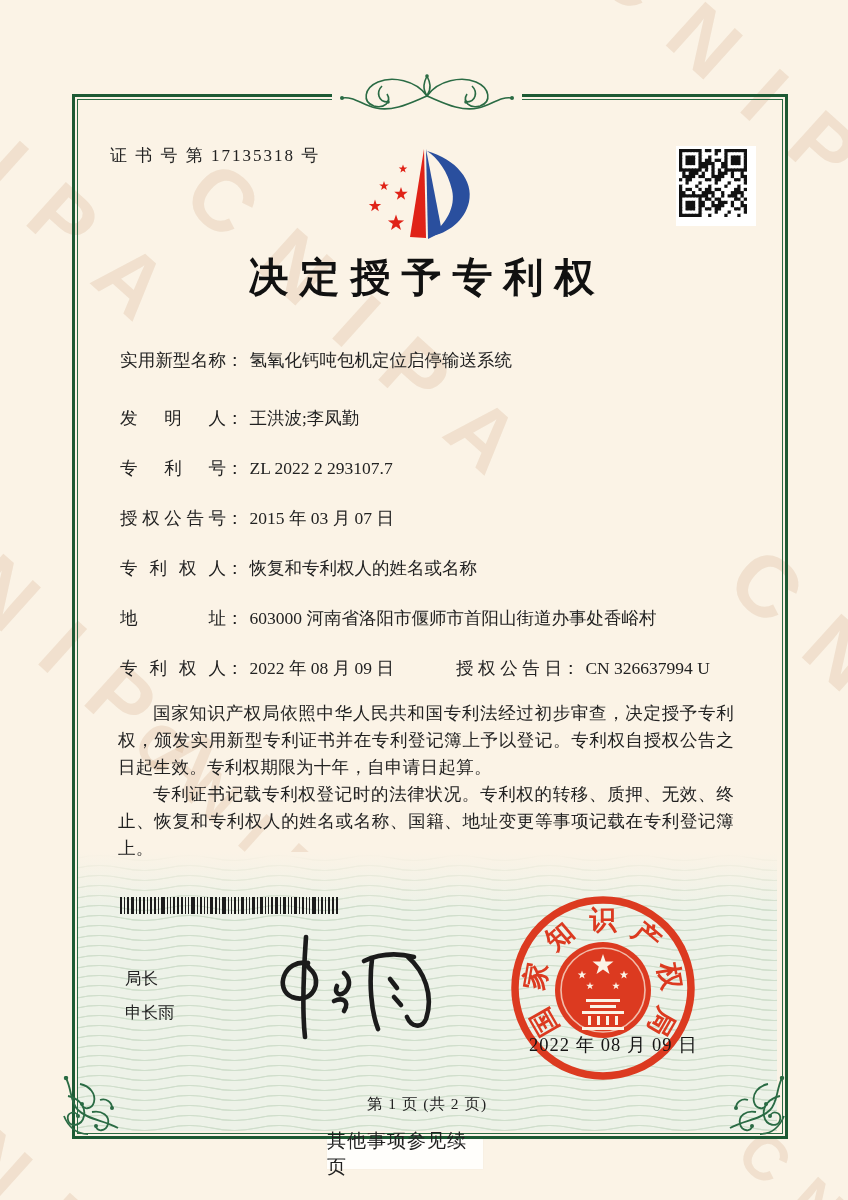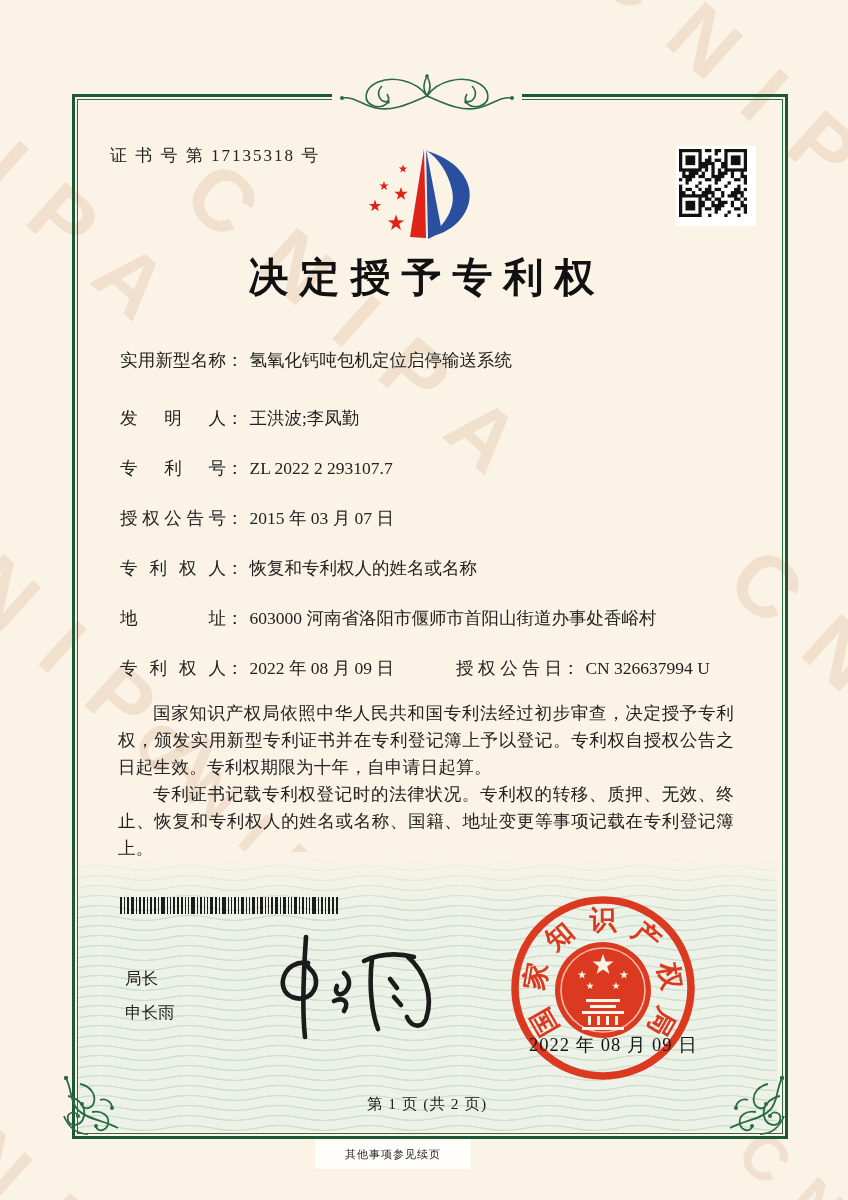--- a/index.html
+++ b/index.html
@@ -53,22 +53,22 @@
 
   .seal{position:absolute;left:498px;top:883px;z-index:4;}
   .sealchar{font-size:27px;font-weight:bold;fill:#dc3a20;text-anchor:middle;
             font-family:"Liberation Serif","DejaVu Serif",serif;}
   .sealdate{position:absolute;left:529px;top:1032px;font-size:18.5px;letter-spacing:1px;
             color:#151515;z-index:6;white-space:nowrap;}
 
   .pagefoot{position:absolute;left:75px;top:1094px;width:704px;text-align:center;
             font-size:15.5px;letter-spacing:1px;z-index:4;}
 
-  .contbox{position:absolute;left:315px;top:1139px;width:156px;height:30px;background:#fffefb;
-           display:flex;align-items:center;justify-content:center;font-size:11px;
+  .contbox{position:absolute;left:327px;top:1139px;width:156px;height:30px;background:#fffefb;
+           display:flex;align-items:center;justify-content:center;font-size:19px;
            letter-spacing:1px;z-index:4;box-shadow:0 0 2px rgba(0,0,0,0.04);}
 
   .ornament-top{position:absolute;left:332px;top:72px;z-index:5;}
   .corner{position:absolute;z-index:5;}
   .corner.bl{left:62px;top:1076px;}
   .corner.br{left:728px;top:1076px;transform:scaleX(-1);}
 </style>
 </head>
 <body>
 

